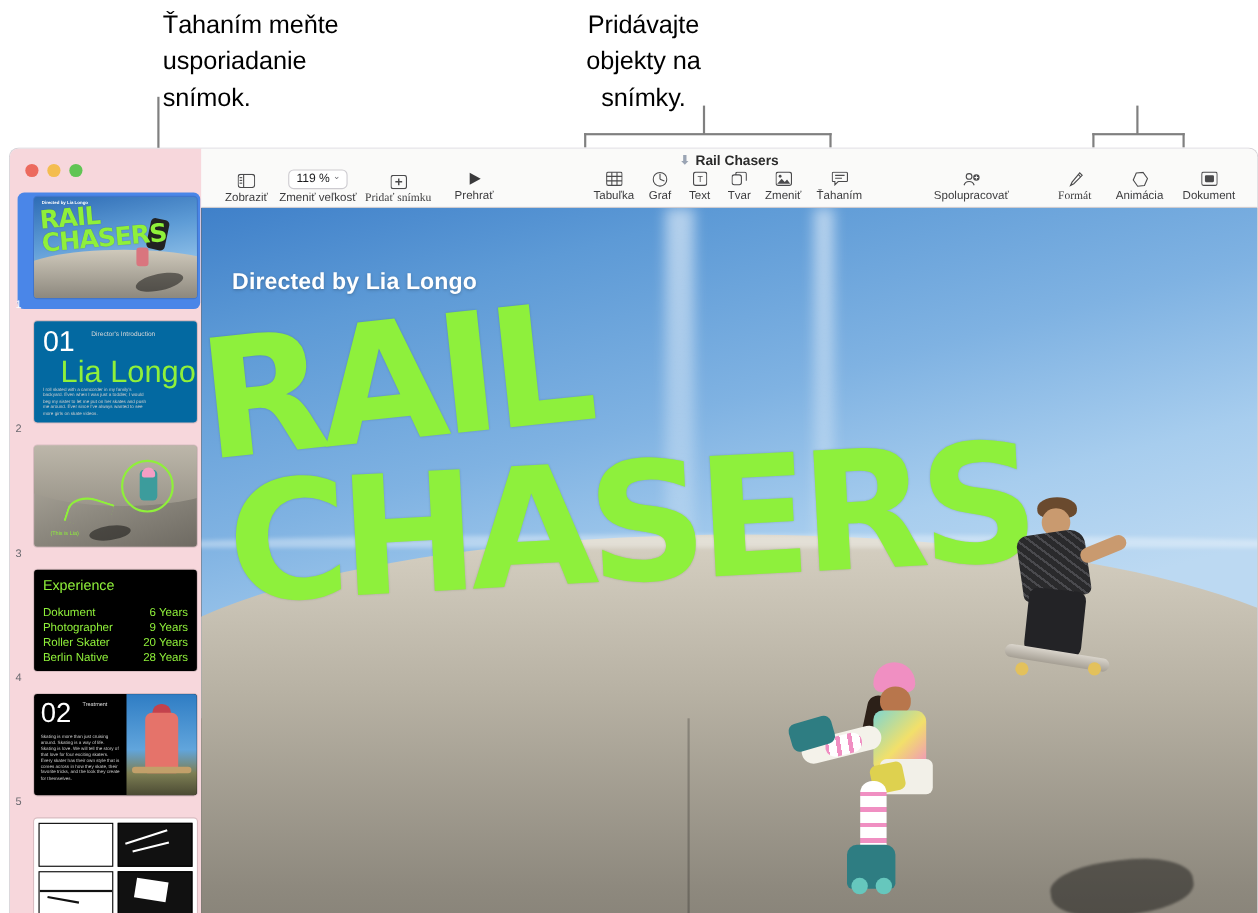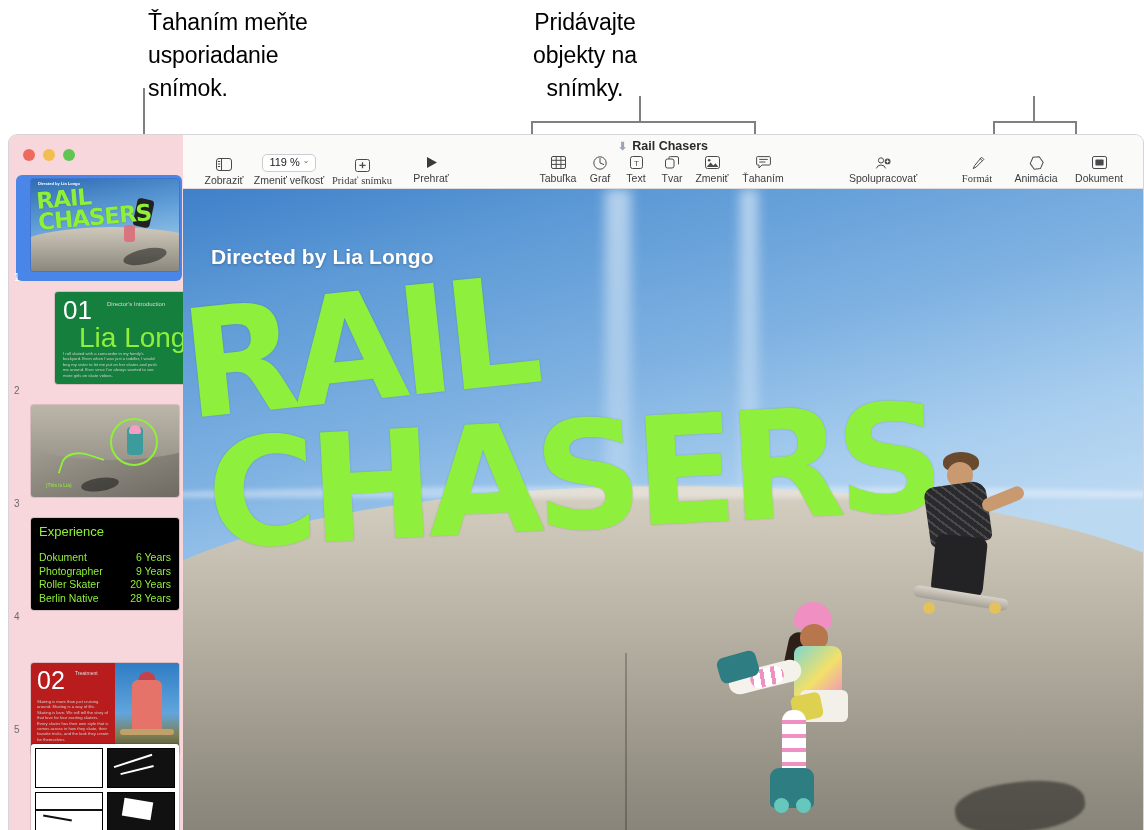--- a/index.html
+++ b/index.html
@@ -88,21 +88,21 @@
     text-shadow:0 0 1px rgba(0,0,0,.35); letter-spacing:-1px; }
   .t1 .dirby { position:absolute; left:7px; top:2px; color:#fff; font-size:4px; font-weight:bold; }
   .t1 .sk1 { position:absolute; right:18%; top:22%; width:17px; height:28px;
     background:#222; border-radius:4px; transform:rotate(12deg); }
   .t1 .sk2 { position:absolute; right:30%; top:50%; width:11px; height:17px;
     background:#d9757e; border-radius:3px; }
   .t1 .shadow { position:absolute; right:8%; bottom:8%; width:44px; height:15px;
     background:rgba(0,0,0,.45); border-radius:50%; transform:rotate(-12deg); }
 
   
-  .t2 { background:#15803d; position:relative;margin-left:24px; }
+  .t2 { background:#0369a1; position:relative; }
   .t2 .num { position:absolute; left:8px; top:5px; color:#fff;
     font-size:26px; font-weight:300; line-height:26px; font-family:"Liberation Sans",sans-serif; }
   .t2 .kicker { position:absolute; left:52px; top:9px; color:#d8d8d8; font-size:6px; }
   .t2 .name { position:absolute; left:24px; top:32px; color:#8ff03a;
     font-size:28px; line-height:28px; font-weight:400; }
   .t2 .body { position:absolute; left:8px; bottom:6px; right:44px;
     color:#cfcfcf; font-size:4.2px; line-height:5.4px; }
 
   
   .t3 { position:relative; background: linear-gradient(160deg,#b9b3a7 0%,#8e8a80 55%,#6e6a62 100%); }
@@ -123,21 +123,21 @@
     background:rgba(0,0,0,.45); border-radius:50%; transform:rotate(-8deg); }
 
   
   .t4 { background:#000; position:relative; padding:6px 8px; }
   .t4 .hd { color:#8ff03a; font-size:13px; line-height:15px; }
   .t4 .rows { position:absolute; left:8px; right:8px; bottom:5px; }
   .t4 .r { display:flex; justify-content:space-between;
     color:#8ff03a; font-size:10.5px; line-height:13.5px; }
 
   
-  .t5 { background:#b91c1c; position:relative; display:flex;margin-top:32px; }
+  .t5 { background:#000000; position:relative; display:flex; }
   .t5 .left { width:57%; padding:5px 6px; position:relative; }
   .t5 .num { color:#fff; font-size:25px; font-weight:300; line-height:25px; }
   .t5 .kicker { position:absolute; left:44px; top:7px; color:#ddd; font-size:5px; }
   .t5 .body { margin-top:6px; color:#cfcfcf; font-size:4.2px; line-height:5.4px; }
   .t5 .right { width:43%; position:relative;
     background: linear-gradient(180deg,#2f7dc4 0%,#61a5dc 55%,#7d7f54 78%,#4b4a33 100%); }
   .t5 .person { position:absolute; left:50%; top:18%; transform:translateX(-50%);
     width:30px; height:55px; background:#e5736a; border-radius:6px 6px 2px 2px; }
   .t5 .hat { position:absolute; left:50%; top:10%; transform:translateX(-50%);
     width:17px; height:11px; background:#c3424d; border-radius:8px 8px 2px 2px; }

